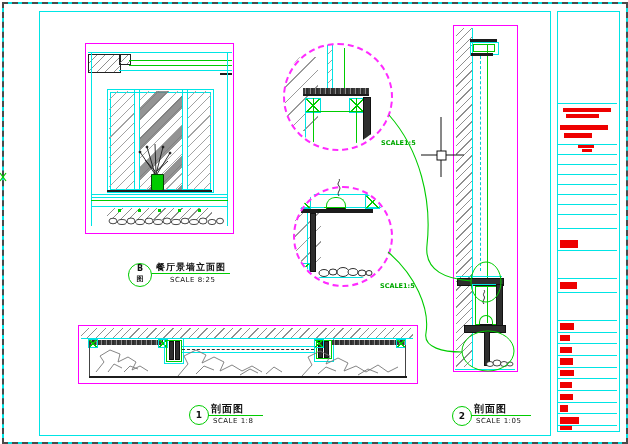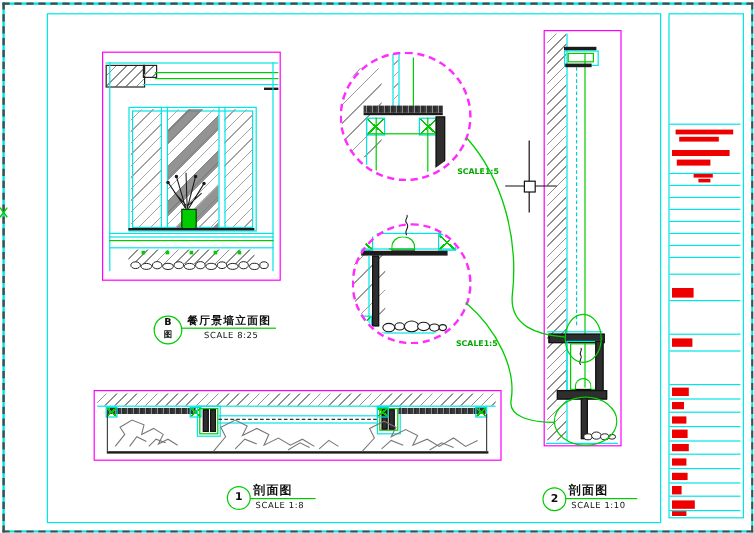--- a/index.html
+++ b/index.html
@@ -258,21 +258,21 @@
   <div class="abs scale-txt" style="left:170px;top:276px">SCALE 8:25</div>
 
   <div class="abs grl" style="left:207px;top:415px;width:56px;height:1px"></div>
   <div class="abs bubble" style="left:189px;top:405px;width:18px;height:18px">1</div>
   <div class="abs cn-title" style="left:211px;top:402px;font-size:10px">剖面图</div>
   <div class="abs scale-txt" style="left:213px;top:417px">SCALE 1:8</div>
 
   <div class="abs grl" style="left:470px;top:415px;width:61px;height:1px"></div>
   <div class="abs bubble" style="left:452px;top:406px;width:18px;height:18px">2</div>
   <div class="abs cn-title" style="left:474px;top:402px;font-size:10px">剖面图</div>
-  <div class="abs scale-txt" style="left:476px;top:417px">SCALE 1:10</div>
+  <div class="abs scale-txt" style="left:476px;top:417px">SCALE 1:05</div>
 
   <div class="abs" id="titleblock" style="left:557px;top:11px;width:61px;height:419px;border:1px solid #00e5e5">
       <div style="position: absolute; left: 0px; top: 91px; width: 59px; height: 1px; background: rgb(0, 229, 229);"></div>
       <div style="position: absolute; left: 0px; top: 132px; width: 59px; height: 1px; background: rgb(0, 229, 229);"></div>
       <div style="position: absolute; left: 0px; top: 142px; width: 59px; height: 1px; background: rgb(0, 229, 229);"></div>
       <div style="position: absolute; left: 0px; top: 152px; width: 59px; height: 1px; background: rgb(0, 229, 229);"></div>
       <div style="position: absolute; left: 0px; top: 162px; width: 59px; height: 1px; background: rgb(0, 229, 229);"></div>
       <div style="position: absolute; left: 0px; top: 172px; width: 59px; height: 1px; background: rgb(0, 229, 229);"></div>
       <div style="position: absolute; left: 0px; top: 182px; width: 59px; height: 1px; background: rgb(0, 229, 229);"></div>
       <div style="position: absolute; left: 0px; top: 192px; width: 59px; height: 1px; background: rgb(0, 229, 229);"></div>

